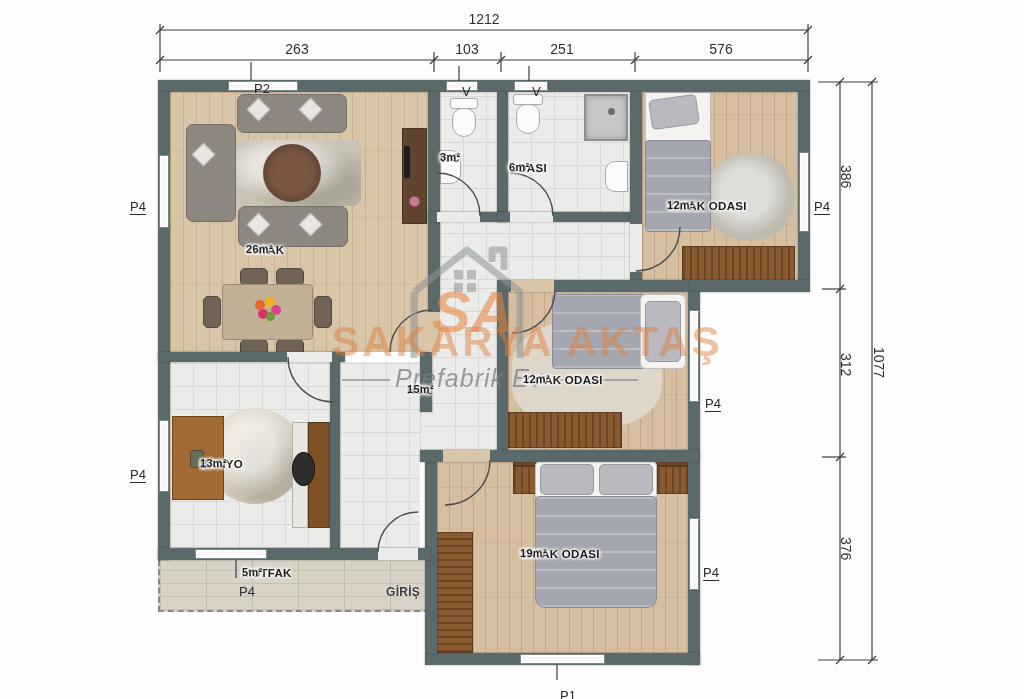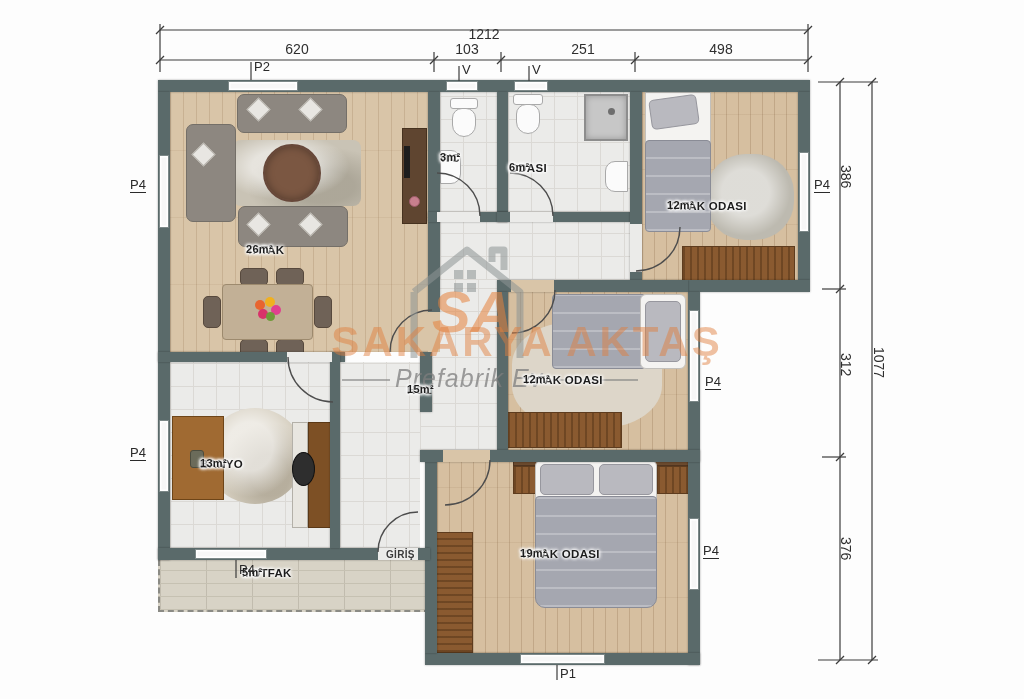--- a/index.html
+++ b/index.html
@@ -52,23 +52,23 @@
   .pillow{background:#f4f3f1;border:1px solid #c2c0bc;border-radius:6px;}
   .pillow-gray{background:#b9b9bf;border:1px solid #97979e;border-radius:5px;}
   .white-fixture{background:#fbfbfb;border:1px solid #a9a9a9;border-radius:6px;}
 
   
   .room-label{color:#1c1c1c;font-weight:bold;text-align:center;line-height:1.05;font-size:11.5px;letter-spacing:.3px;
     text-shadow:0 0 3px #fff,0 0 3px #fff,0 0 4px #fff,0 0 4px #fff;}
   .room-label .area{font-size:11px;}
   .dim-label{color:#2f2f2f;font-size:14px;text-align:center;}
   .dim-label-v{color:#2f2f2f;font-size:14px;transform:rotate(90deg);transform-origin:center;}
-  .open-label{color:#2a2a2a;font-size:13px;}
+  .open-label{color:#2a2a2a;font-size:13px;margin-top:22px;}
   .underl{border-bottom:1.5px solid #2a2a2a;padding-bottom:0px;}
-  .tiny-label{color:#3a3a3a;font-size:10px;font-weight:bold;letter-spacing:.3px;text-shadow:0 0 2px #fff;}
+  .tiny-label{color:#3a3a3a;font-size:12px;font-weight:bold;letter-spacing:.3px;text-shadow:0 0 2px #fff;margin-top:36px;}
 
   
   .wm-brand{color:rgba(224,126,60,.48);font-weight:bold;font-size:42px;letter-spacing:3px;text-align:center;white-space:nowrap;}
   .wm-tag{color:rgba(125,125,125,.75);font-style:italic;font-size:25px;letter-spacing:1px;text-align:center;white-space:nowrap;}
   .wm-sa{color:rgba(230,130,60,.55);font-weight:bold;font-size:58px;font-style:italic;letter-spacing:0px;}
   .wm-line{background:rgba(130,130,130,.6);height:2px;}
   svg{overflow:visible;}
 </style>
 </head>
 <body>
@@ -292,25 +292,25 @@
   <div class="room-label" style="left:200px;top:458px;width:100px;">
     <div>BANYO</div>
     <div class="area">13m²</div>
   </div>
   <div class="room-label" style="left:242px;top:567px;width:100px;">
     <div>MUTFAK</div>
     <div class="area">5m²</div>
   </div>
   <div class="tiny-label" style="left:386px;top:549px;">GİRİŞ</div>
 
-  <div class="dim-label" style="left:454px;top:26px;width:60px;">1212</div>
-  <div class="dim-label" style="left:267px;top:41px;width:60px;">620</div>
+  <div class="dim-label" style="left:454px;top:11px;width:60px;">1212</div>
+  <div class="dim-label" style="left:267px;top:41px;width:60px;">263</div>
   <div class="dim-label" style="left:437px;top:41px;width:60px;">103</div>
-  <div class="dim-label" style="left:553px;top:41px;width:60px;text-align:center;">251</div>
-  <div class="dim-label" style="left:691px;top:41px;width:60px;">498</div>
+  <div class="dim-label" style="left:532px;top:41px;width:60px;text-align:center;">251</div>
+  <div class="dim-label" style="left:691px;top:41px;width:60px;">576</div>
   <div class="dim-label-v" style="left:826px;top:177px;width:40px;">386</div>
   <div class="dim-label-v" style="left:826px;top:365px;width:40px;">312</div>
   <div class="dim-label-v" style="left:826px;top:549px;width:40px;">376</div>
   <div class="dim-label-v" style="left:856px;top:362px;width:46px;">1077</div>
 
   <div class="open-label" style="left:254px;top:59px;">P2</div>
   <div class="open-label" style="left:462px;top:62px;">V</div>
   <div class="open-label" style="left:532px;top:62px;">V</div>
   <div class="open-label underl" style="left:130px;top:177px;">P4</div>
   <div class="open-label underl" style="left:130px;top:445px;">P4</div>

